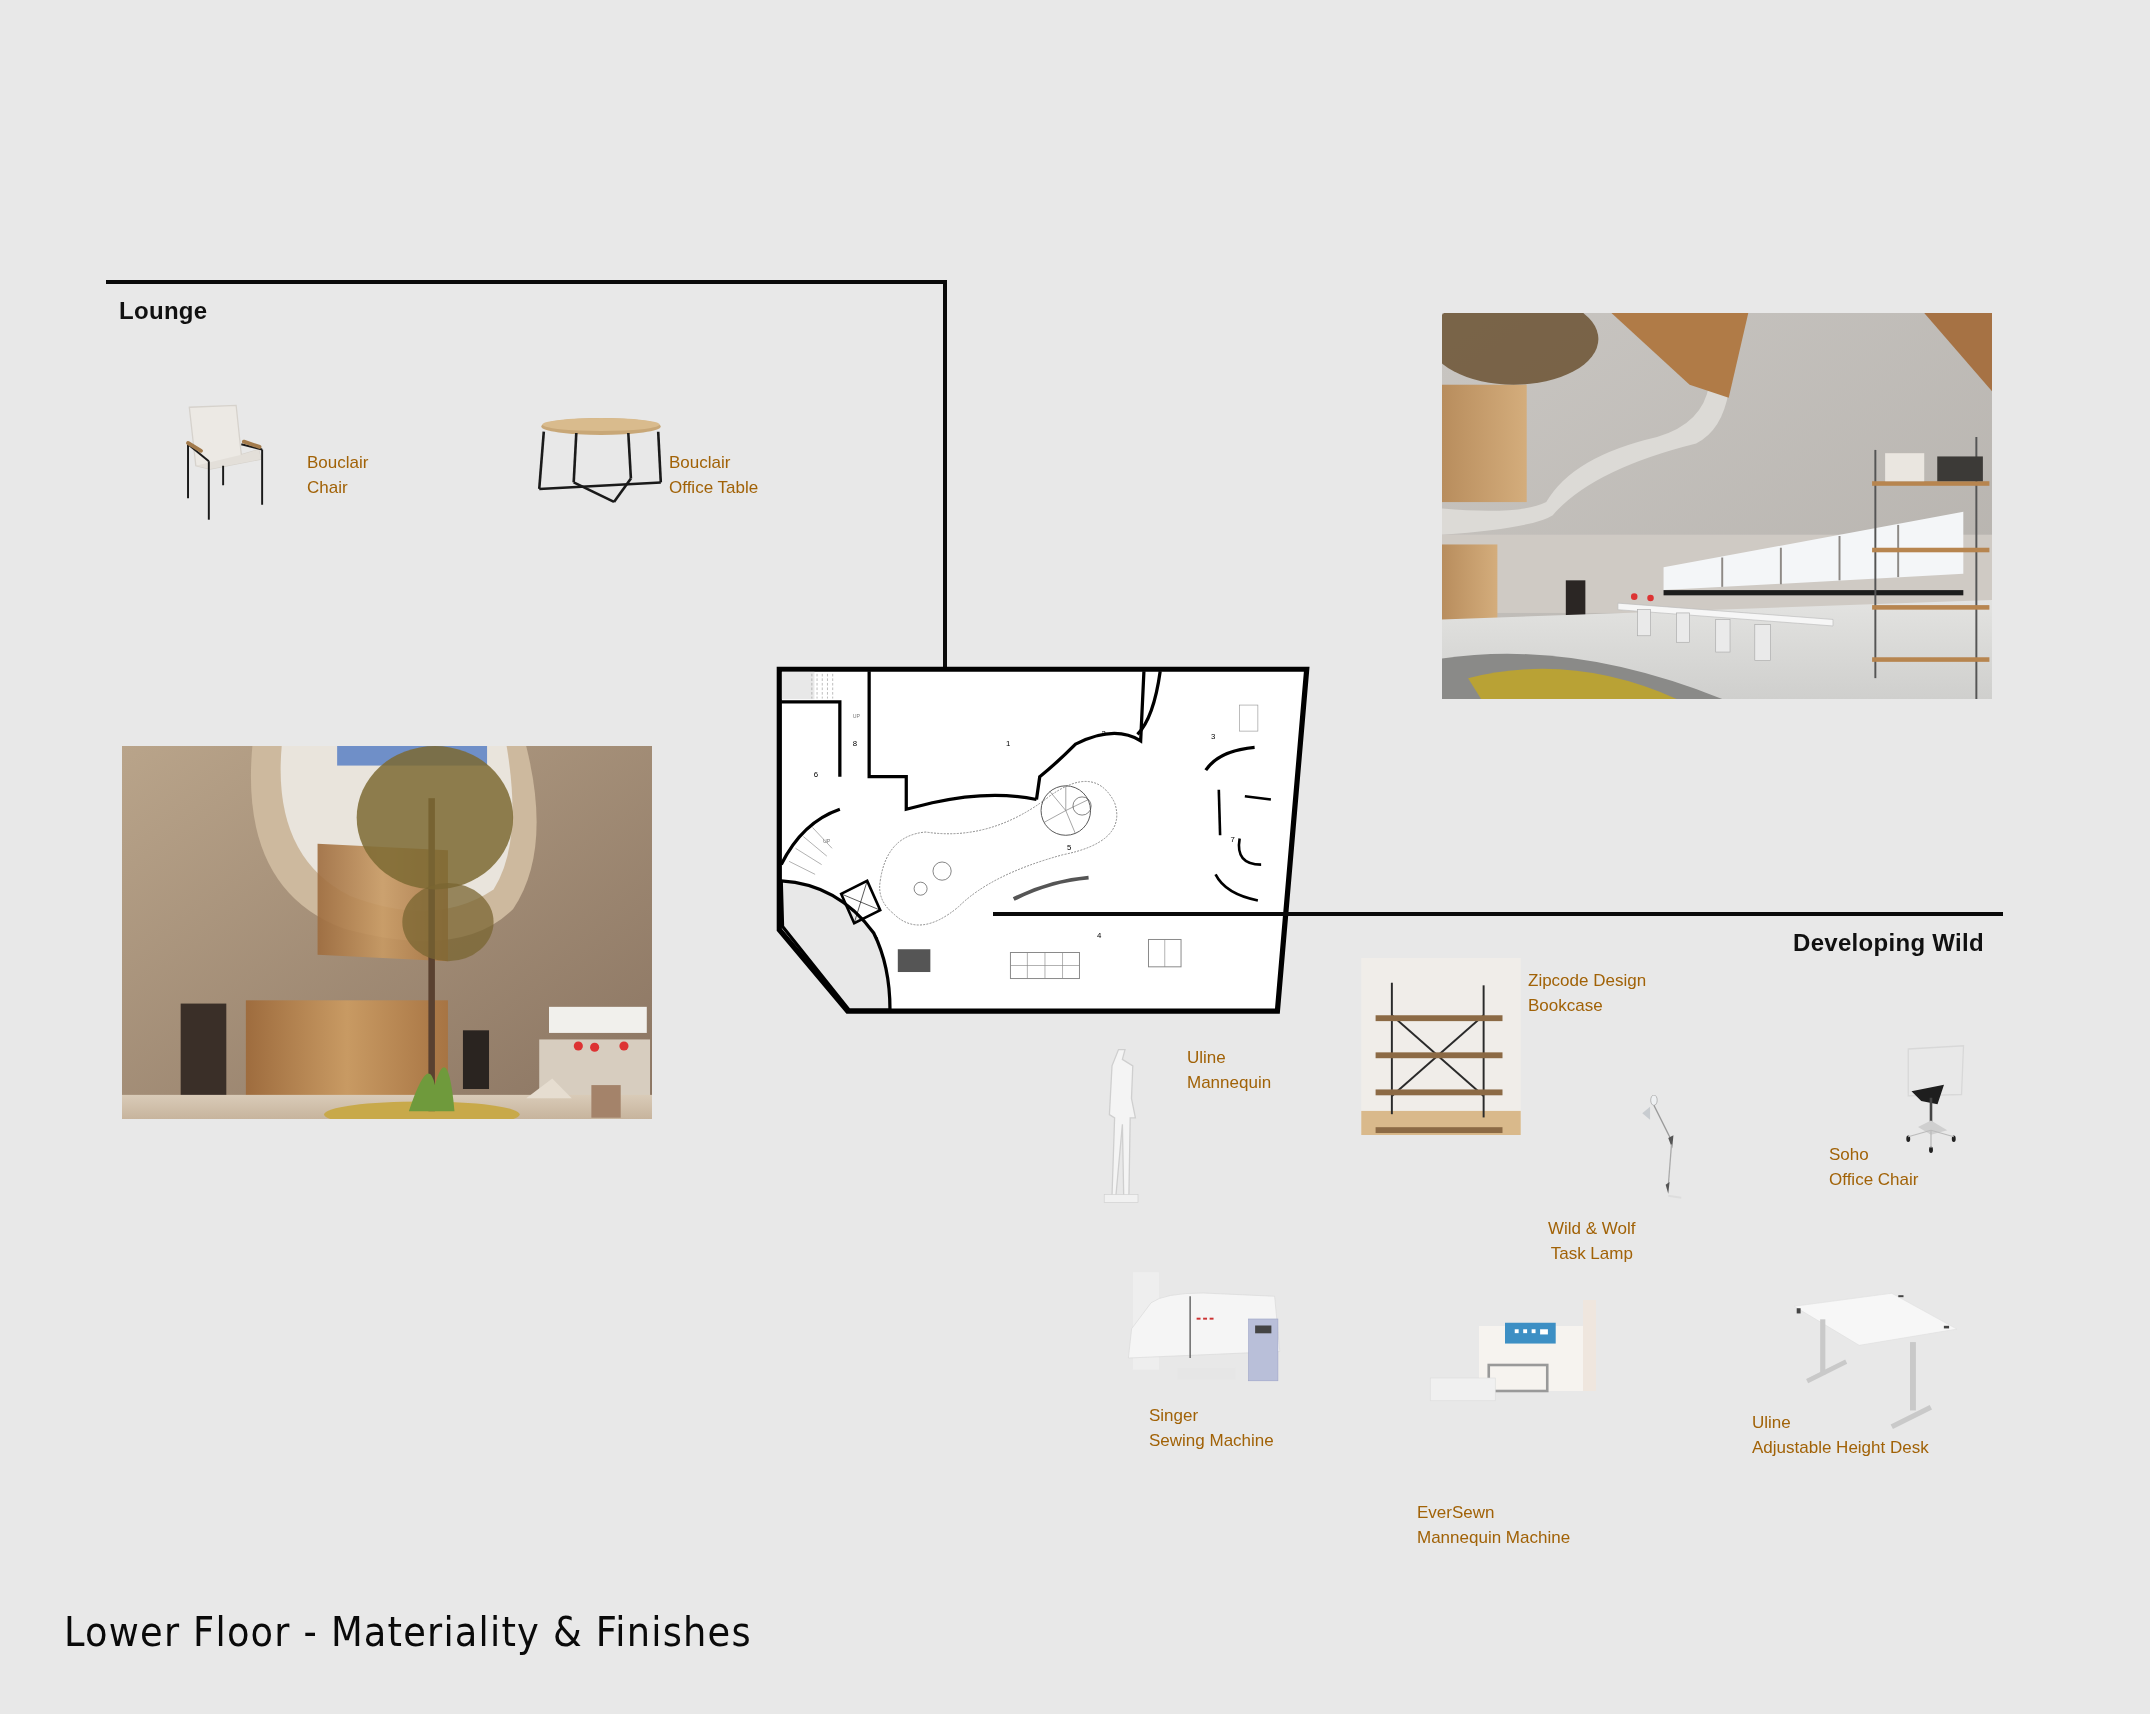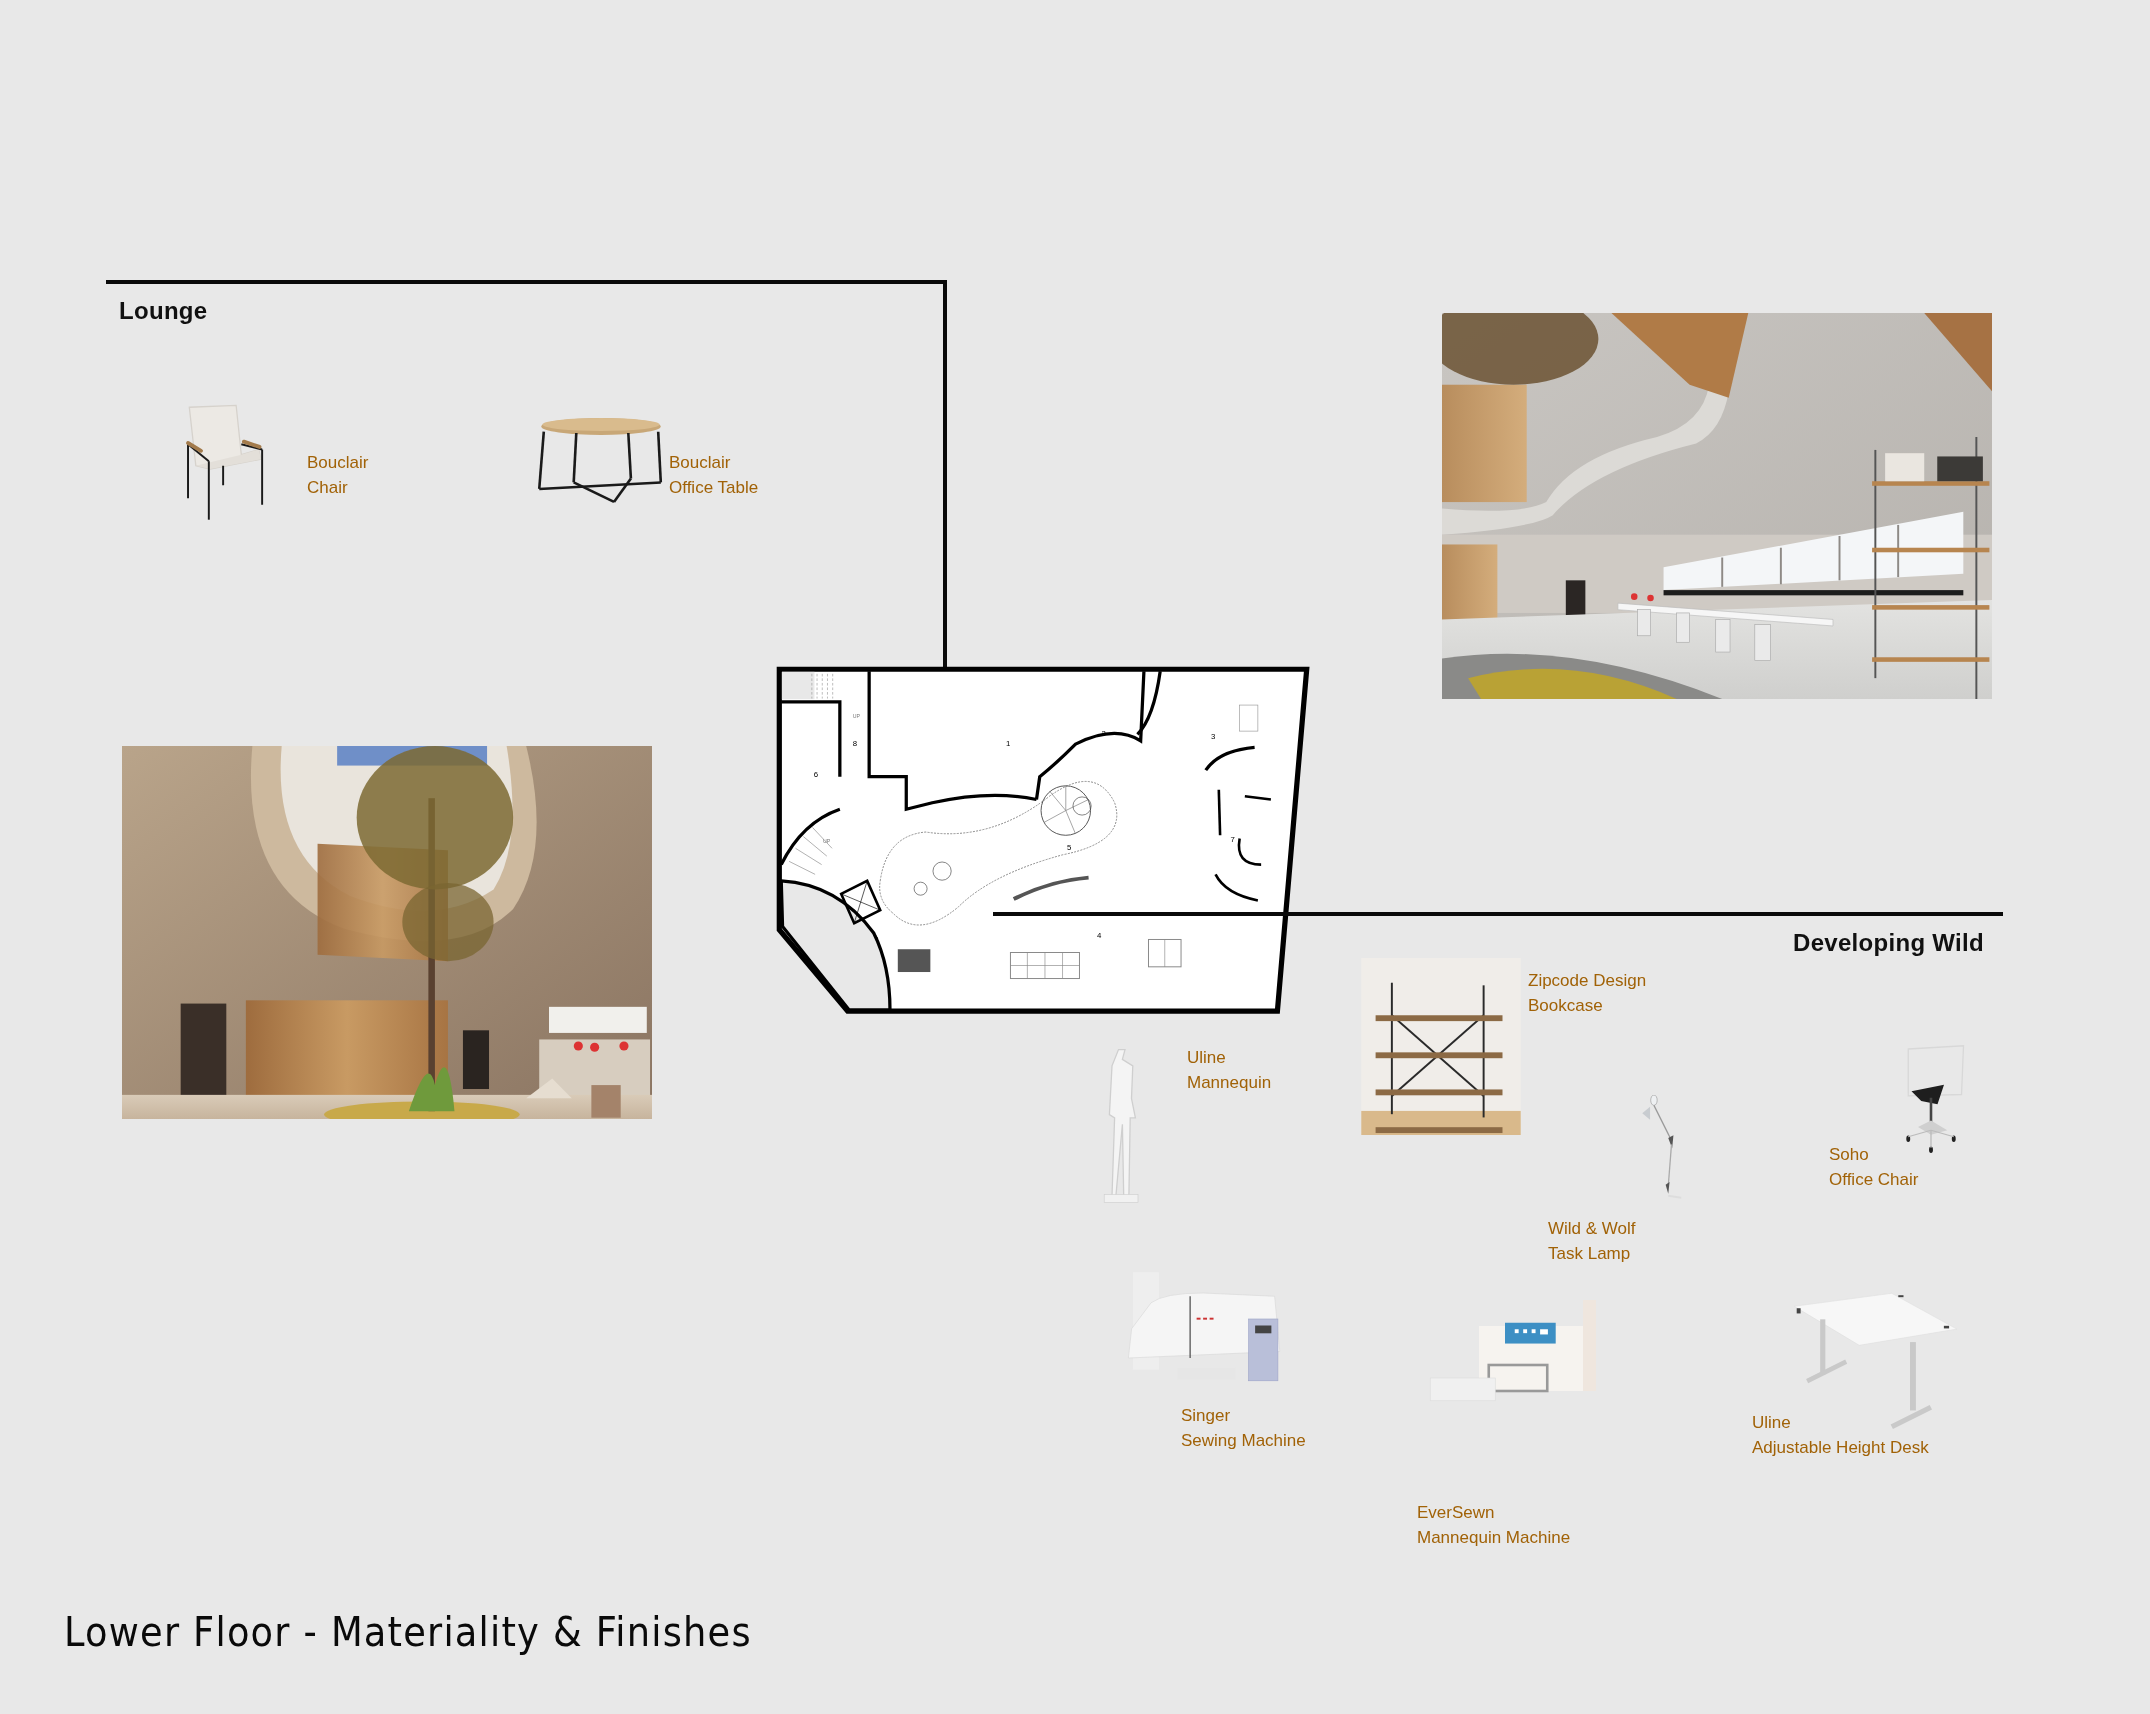--- a/index.html
+++ b/index.html
@@ -315,21 +315,21 @@
   <svg width="72" height="117" viewBox="0 0 110 180">
     <path d="M20 28 L32 18 L32 38 Z" fill="#c8ccd0"></path>
     <ellipse cx="38" cy="8" rx="5" ry="8" fill="#eef0f2" stroke="#999"></ellipse>
     <line x1="38" y1="16" x2="65" y2="70" stroke="#999" stroke-width="2"></line>
     <path d="M60 66 L68 62 L66 82 Z" fill="#555"></path>
     <line x1="65" y1="76" x2="60" y2="140" stroke="#aaa" stroke-width="2"></line>
     <path d="M56 138 L62 134 L60 152 Z" fill="#555"></path>
     <line x1="60" y1="155" x2="80" y2="158" stroke="#ddd" stroke-width="3"></line>
   </svg>
 </div>
-<div class="item-label" style="left:1548px; top:1216px;">
+<div class="item-label" style="left:1548px; top:1216px;text-align:center;">
   <span>Wild &amp; Wolf</span>
   <span>Task Lamp</span>
 </div>
 
 <div class="product" style="left:1882px; top:1023px; width:98px; height:130px;">
   <svg width="98" height="130" viewBox="0 0 150 200">
     <path d="M40 40 L125 35 L122 110 L40 112 Z" fill="none" stroke="#d8d8d8" stroke-width="2"></path>
     <path d="M45 105 L95 95 L85 125 L60 120 Z" fill="#1e1e1e"></path>
     <line x1="75" y1="115" x2="75" y2="170" stroke="#444" stroke-width="4"></line>
     <path d="M55 160 L75 150 L100 165 L75 172 Z" fill="#cfcfcf"></path>
@@ -358,21 +358,21 @@
     <rect x="200" y="90" width="25" height="12" fill="#444"></rect>
     <line x1="100" y1="45" x2="100" y2="140" stroke="#555" stroke-width="2"></line>
     <rect x="80" y="155" width="90" height="18" fill="#e6e6e6"></rect>
     <g fill="#c33">
         <rect x="110" y="78" width="6" height="3"></rect>
         <rect x="120" y="78" width="6" height="3"></rect>
         <rect x="130" y="78" width="6" height="3"></rect>
       </g>
   </svg>
 </div>
-<div class="item-label" style="left:1149px; top:1403px;margin-left:32px;">
+<div class="item-label" style="left:1149px; top:1403px;">
   <span>Singer</span>
   <span>Sewing Machine</span>
 </div>
 
 <div class="product" style="left:1427px; top:1300px; width:169px; height:104px;">
   <svg width="169" height="104" viewBox="0 0 260 160">
     <rect x="240" y="0" width="20" height="140" fill="#efe6de"></rect>
     <rect x="80" y="40" width="160" height="100" fill="#f6f3ef"></rect>
     <rect x="120" y="35" width="78" height="32" fill="#3d8fc4"></rect>
     <g fill="#fff">

